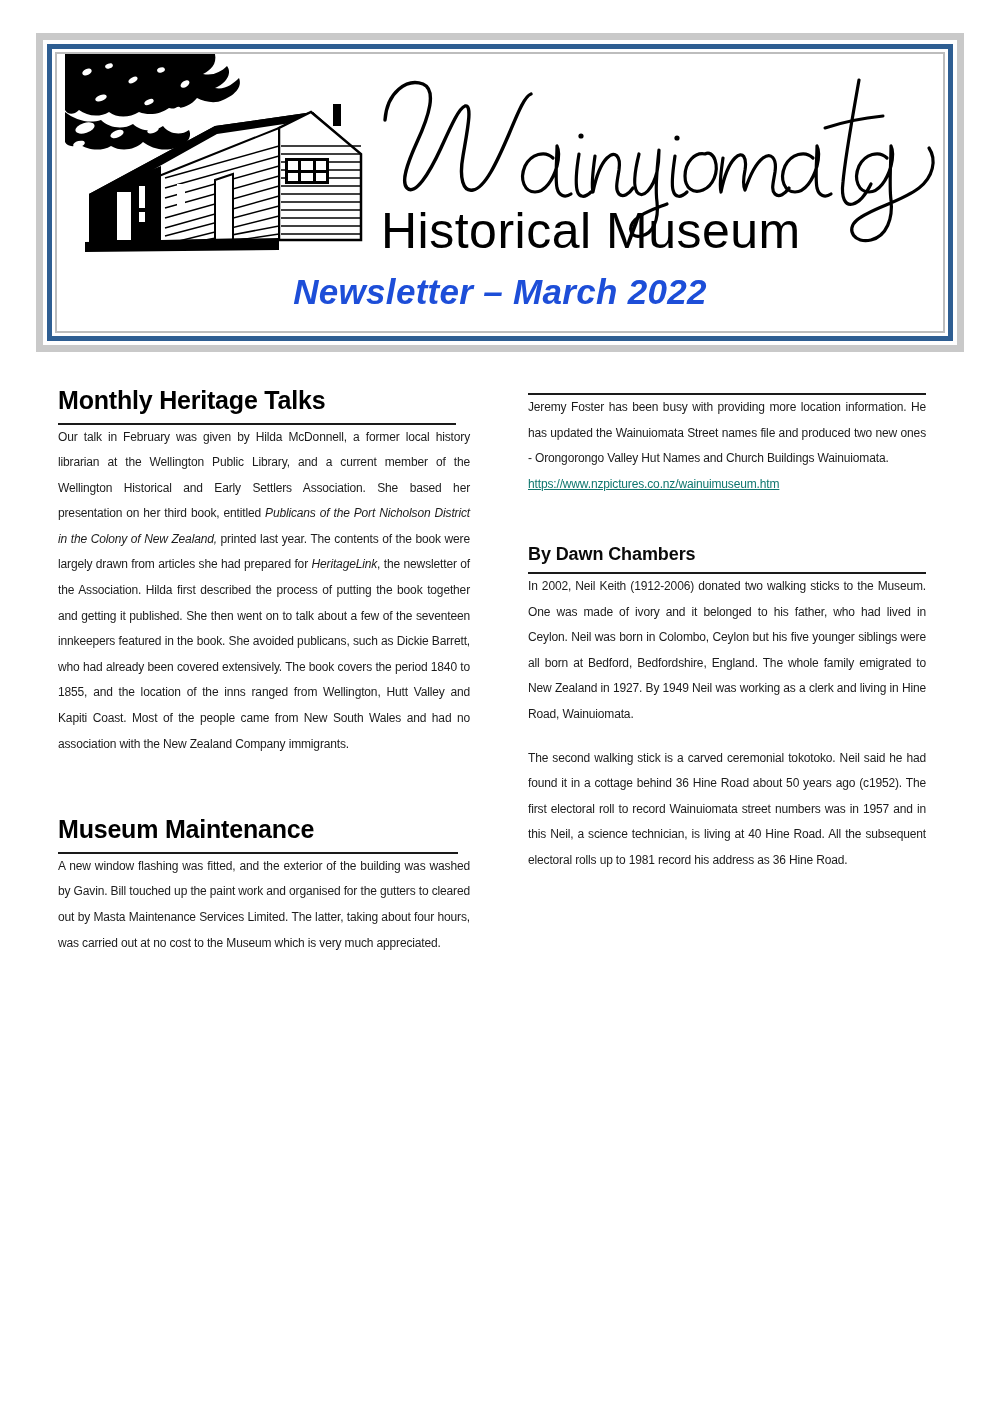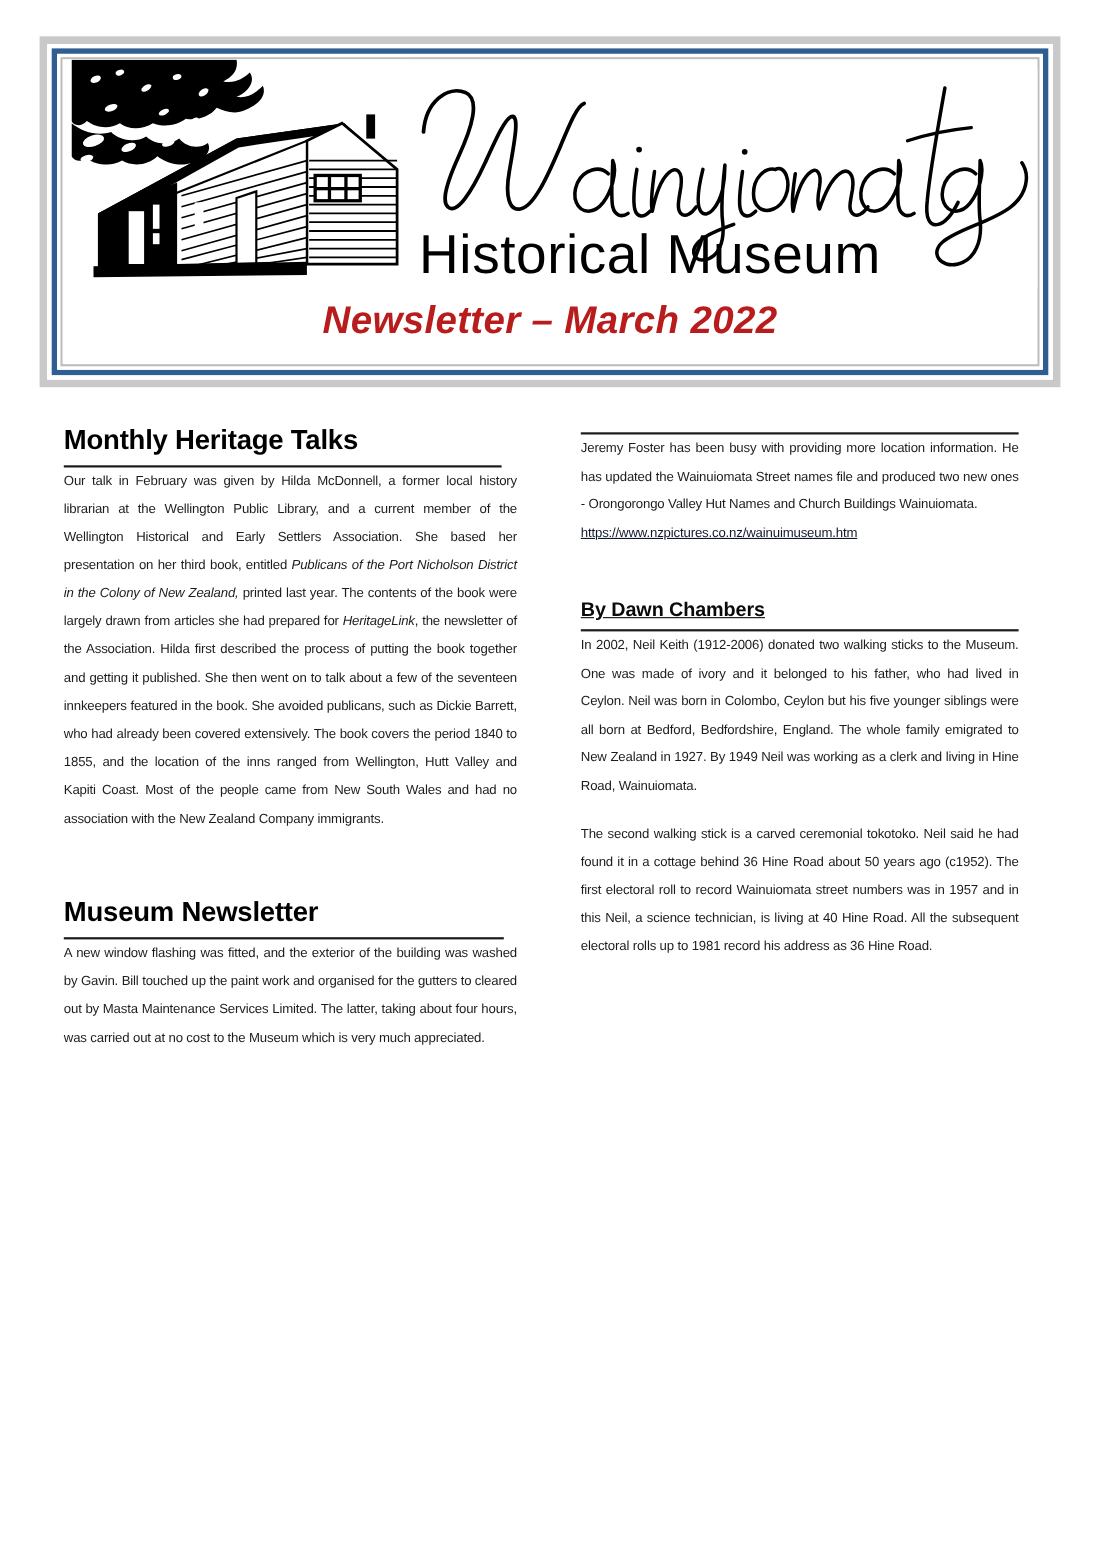--- a/index.html
+++ b/index.html
@@ -101,21 +101,21 @@
   .newsletter-title {
     position: absolute;
     left: 0;
     right: 0;
     top: 218px;
     text-align: center;
     font-family: "Liberation Sans", sans-serif;
     font-size: 35px;
     font-weight: bold;
     font-style: italic;
-    color: #b91c1c;
+    color: #1d4ed8;
     letter-spacing: 0.3px;
   }
 
   
   .col {
     position: absolute;
     top: 386px;
   }
   .col-left  { left: 58px;  width: 412px; }
   .col-right { left: 528px; width: 398px; }
@@ -132,21 +132,20 @@
     line-height: 1.18;
   }
   h3.sec-byline {
     margin: 1px 0 0 0;
     font-family: "Liberation Sans", sans-serif;
     font-size: 18px;
     font-weight: bold;
     color: #0a0a0a;
     letter-spacing: -0.1px;
     line-height: 1.15;
-    text-decoration: underline;
   }
   .sec-rule {
     margin-top: 7px;
     height: 0;
     border-bottom: 2.5px solid #1a1a1a;
   }
   .rule-short { width: 398px; }
   .rule-mid   { width: 400px; }
   .rule-full  { width: 398px; }
 
@@ -160,21 +159,21 @@
     text-justify: inter-word;
     letter-spacing: -0.15px;
   }
   p.body:last-child { margin-bottom: 0; }
   .first-para { margin-top: 26px; }
   .first-para-tight { margin-top: 24px; }
 
   em.title-italic { font-style: italic; }
 
   a.weblink {
-    color: #0f172a;
+    color: #0f766e;
     text-decoration: underline;
     word-break: break-all;
   }
 
   .spacer-lg { height: 46px; }
   .spacer-xl { height: 58px; }
 </style>
 </head>
 <body>
 
@@ -341,21 +340,21 @@
     <div class="section">
       <h2 class="sec-title">Monthly Heritage Talks</h2>
       <div class="sec-rule rule-short"></div>
 
       <p class="body first-para"><span>Our talk in February was given by Hilda McDonnell, a former local history librarian at the Wellington Public Library, and a current member of the Wellington Historical and Early Settlers Association. She based her presentation on her third book, entitled </span><em class="title-italic">Publicans of the Port Nicholson District in the Colony of New Zealand,</em><span> printed last year. The contents of the book were largely drawn from articles she had prepared for </span><em class="title-italic">HeritageLink</em><span>, the newsletter of the Association. Hilda first described the process of putting the book together and getting it published. She then went on to talk about a few of the seventeen innkeepers featured in the book. She avoided publicans, such as Dickie Barrett, who had already been covered extensively. The book covers the period 1840 to 1855, and the location of the inns ranged from Wellington, Hutt Valley and Kapiti Coast. Most of the people came from New South Wales and had no association with the New Zealand Company immigrants.</span></p>
     </div>
 
     <div class="spacer-xl"></div>
 
     <div class="section">
-      <h2 class="sec-title">Museum Newsletter</h2>
+      <h2 class="sec-title">Museum Maintenance</h2>
       <div class="sec-rule rule-mid"></div>
 
       <p class="body first-para">A new window flashing was fitted, and the exterior of the building was washed by Gavin. Bill touched up the paint work and organised for the gutters to cleared out by Masta Maintenance Services Limited. The latter, taking about four hours, was carried out at no cost to the Museum which is very much appreciated.</p>
     </div>
   </div>
 
   <div class="col col-right">
 
     <div class="section">
       <div class="sec-rule rule-full"></div>

